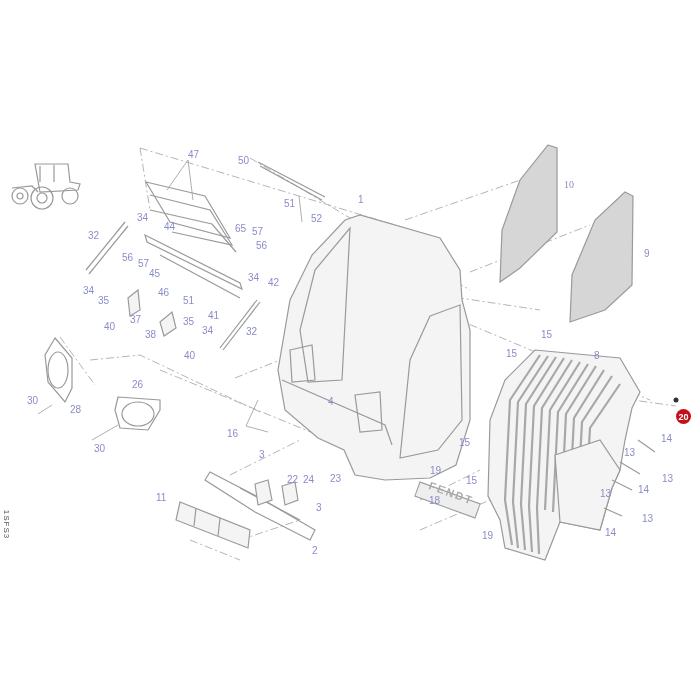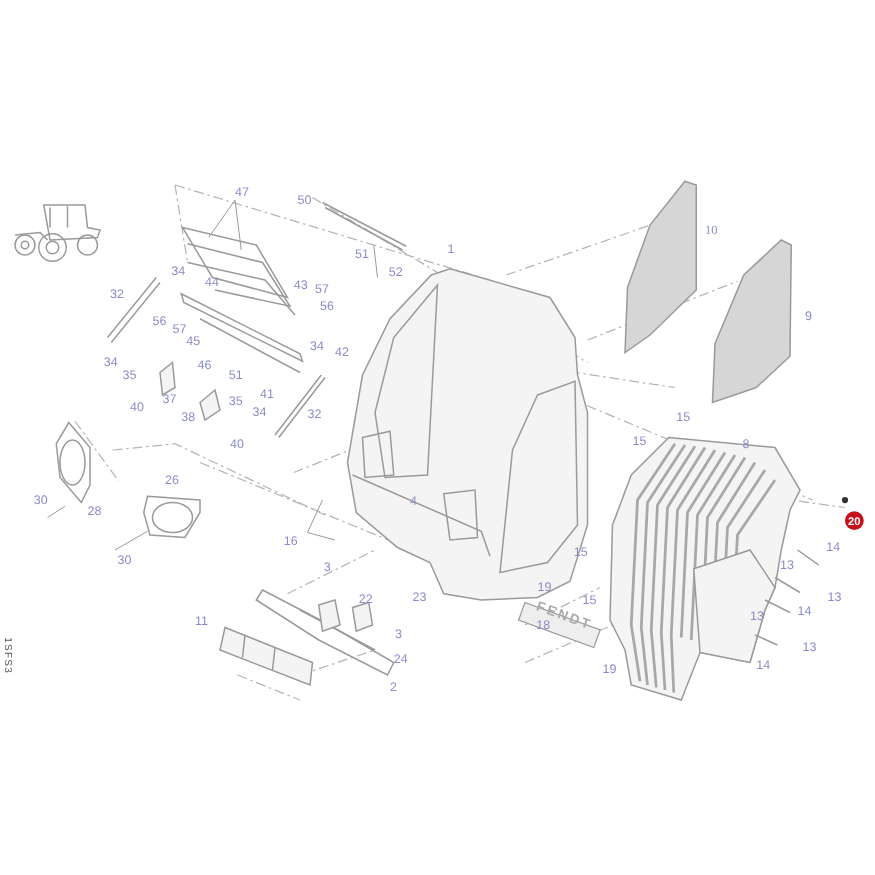--- a/index.html
+++ b/index.html
@@ -128,21 +128,21 @@
   <div id="labels">
       <div class="lbl" style="left: 188px; top: 150px;">47</div>
       <div class="lbl" style="left: 238px; top: 156px;">50</div>
       <div class="lbl" style="left: 358px; top: 195px;">1</div>
       <div class="lbl" style="left: 564px; top: 180px; font-family: Liberation Serif, serif;">10</div>
       <div class="lbl" style="left: 644px; top: 249px;">9</div>
       <div class="lbl" style="left: 284px; top: 199px;">51</div>
       <div class="lbl" style="left: 311px; top: 214px;">52</div>
       <div class="lbl" style="left: 137px; top: 213px;">34</div>
       <div class="lbl" style="left: 164px; top: 222px;">44</div>
-      <div class="lbl" style="left: 235px; top: 224px;">43</div>
+      <div class="lbl" style="left: 235px; top: 224px;">65</div>
       <div class="lbl" style="left: 252px; top: 227px;">57</div>
       <div class="lbl" style="left: 256px; top: 241px;">56</div>
       <div class="lbl" style="left: 88px; top: 231px;">32</div>
       <div class="lbl" style="left: 122px; top: 253px;">56</div>
       <div class="lbl" style="left: 138px; top: 259px;">57</div>
       <div class="lbl" style="left: 149px; top: 269px;">45</div>
       <div class="lbl" style="left: 248px; top: 273px;">34</div>
       <div class="lbl" style="left: 268px; top: 278px;">42</div>
       <div class="lbl" style="left: 83px; top: 286px;">34</div>
       <div class="lbl" style="left: 158px; top: 288px;">46</div>
@@ -172,21 +172,21 @@
       <div class="lbl" style="left: 430px; top: 466px;">19</div>
       <div class="lbl" style="left: 662px; top: 474px;">13</div>
       <div class="lbl" style="left: 638px; top: 485px;">14</div>
       <div class="lbl" style="left: 600px; top: 489px;">13</div>
       <div class="lbl" style="left: 642px; top: 514px;">13</div>
       <div class="lbl" style="left: 605px; top: 528px;">14</div>
       <div class="lbl" style="left: 429px; top: 496px;">18</div>
       <div class="lbl" style="left: 482px; top: 531px;">19</div>
       <div class="lbl" style="left: 259px; top: 450px;">3</div>
       <div class="lbl" style="left: 287px; top: 475px;">22</div>
-      <div class="lbl" style="left: 315px; top: 475px; margin-top: 48px;">24</div>
+      <div class="lbl" style="left: 303px; top: 475px;">24</div>
       <div class="lbl" style="left: 330px; top: 474px; text-align: right;">23</div>
       <div class="lbl" style="left: 156px; top: 493px;">11</div>
       <div class="lbl" style="left: 316px; top: 503px;">3</div>
       <div class="lbl" style="left: 312px; top: 546px;">2</div>
     </div>
 
   <div class="hl" style="left:676px;top:409px;">20</div>
   <div class="sideid">1SFS3</div>
   <div style="position:absolute;left:428px;top:487px;transform:rotate(20deg);font-size:11px;font-weight:bold;color:#aaa;letter-spacing:2px;">FENDT</div>
 </div>

